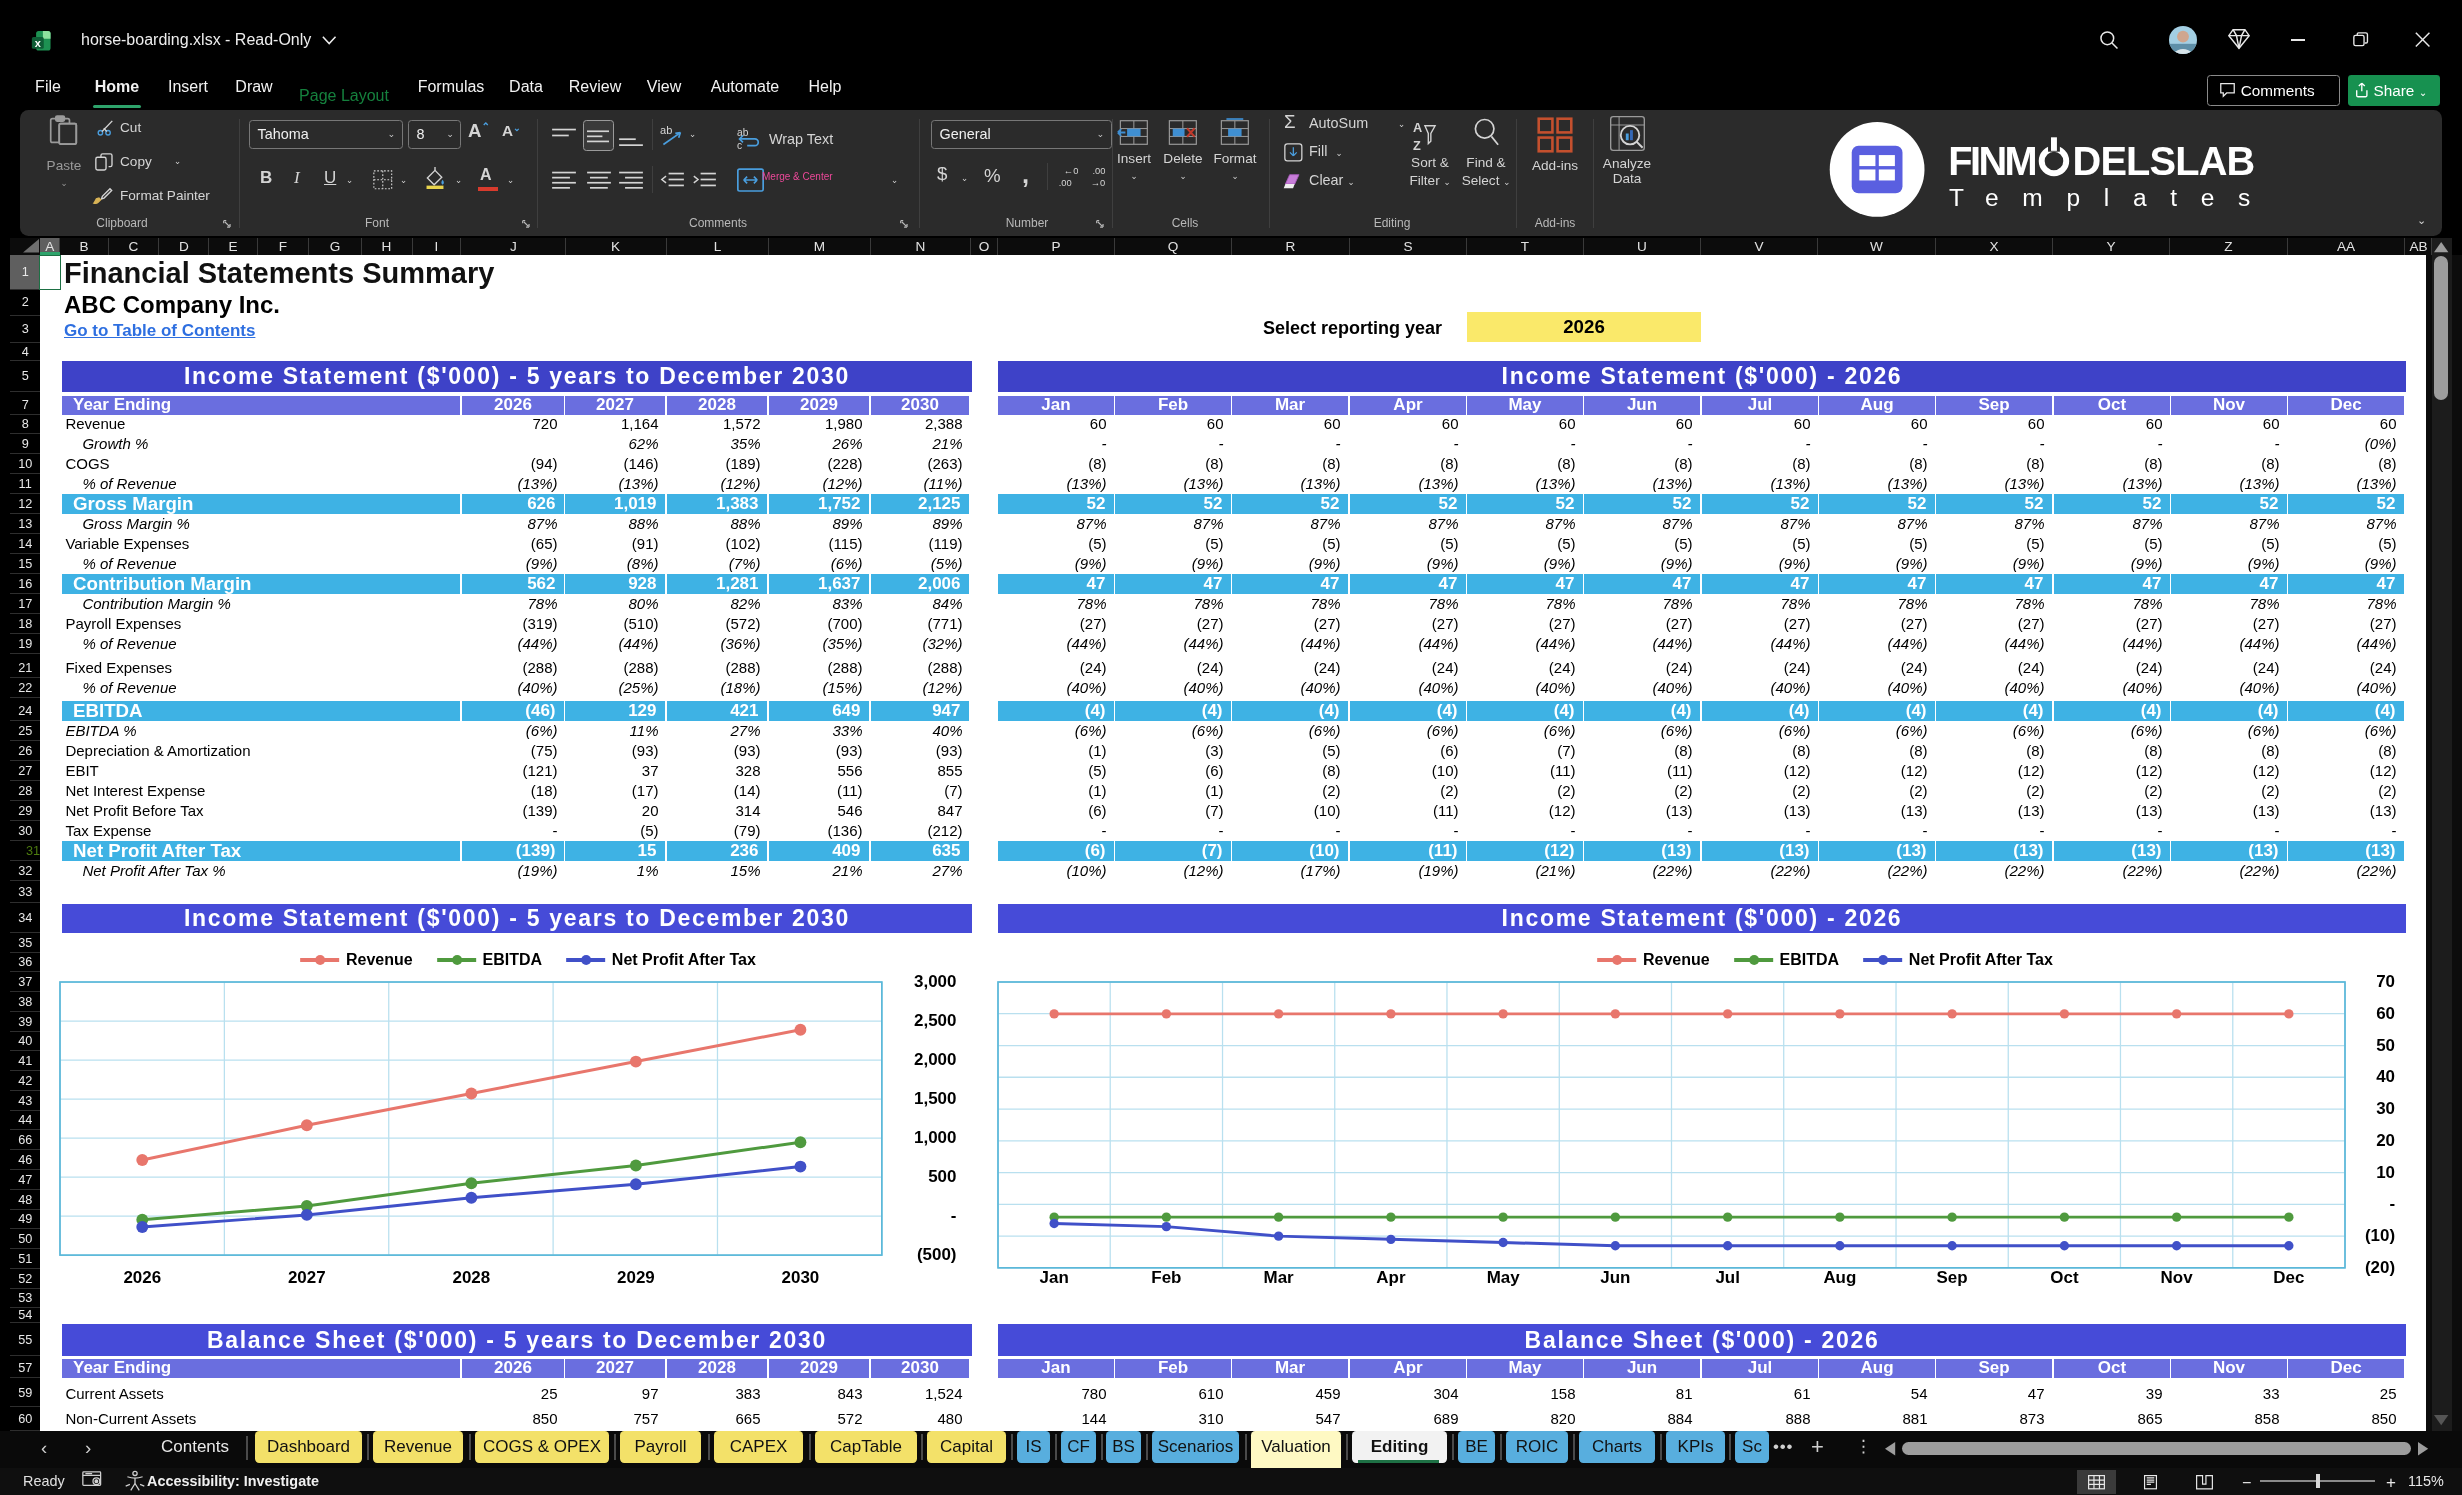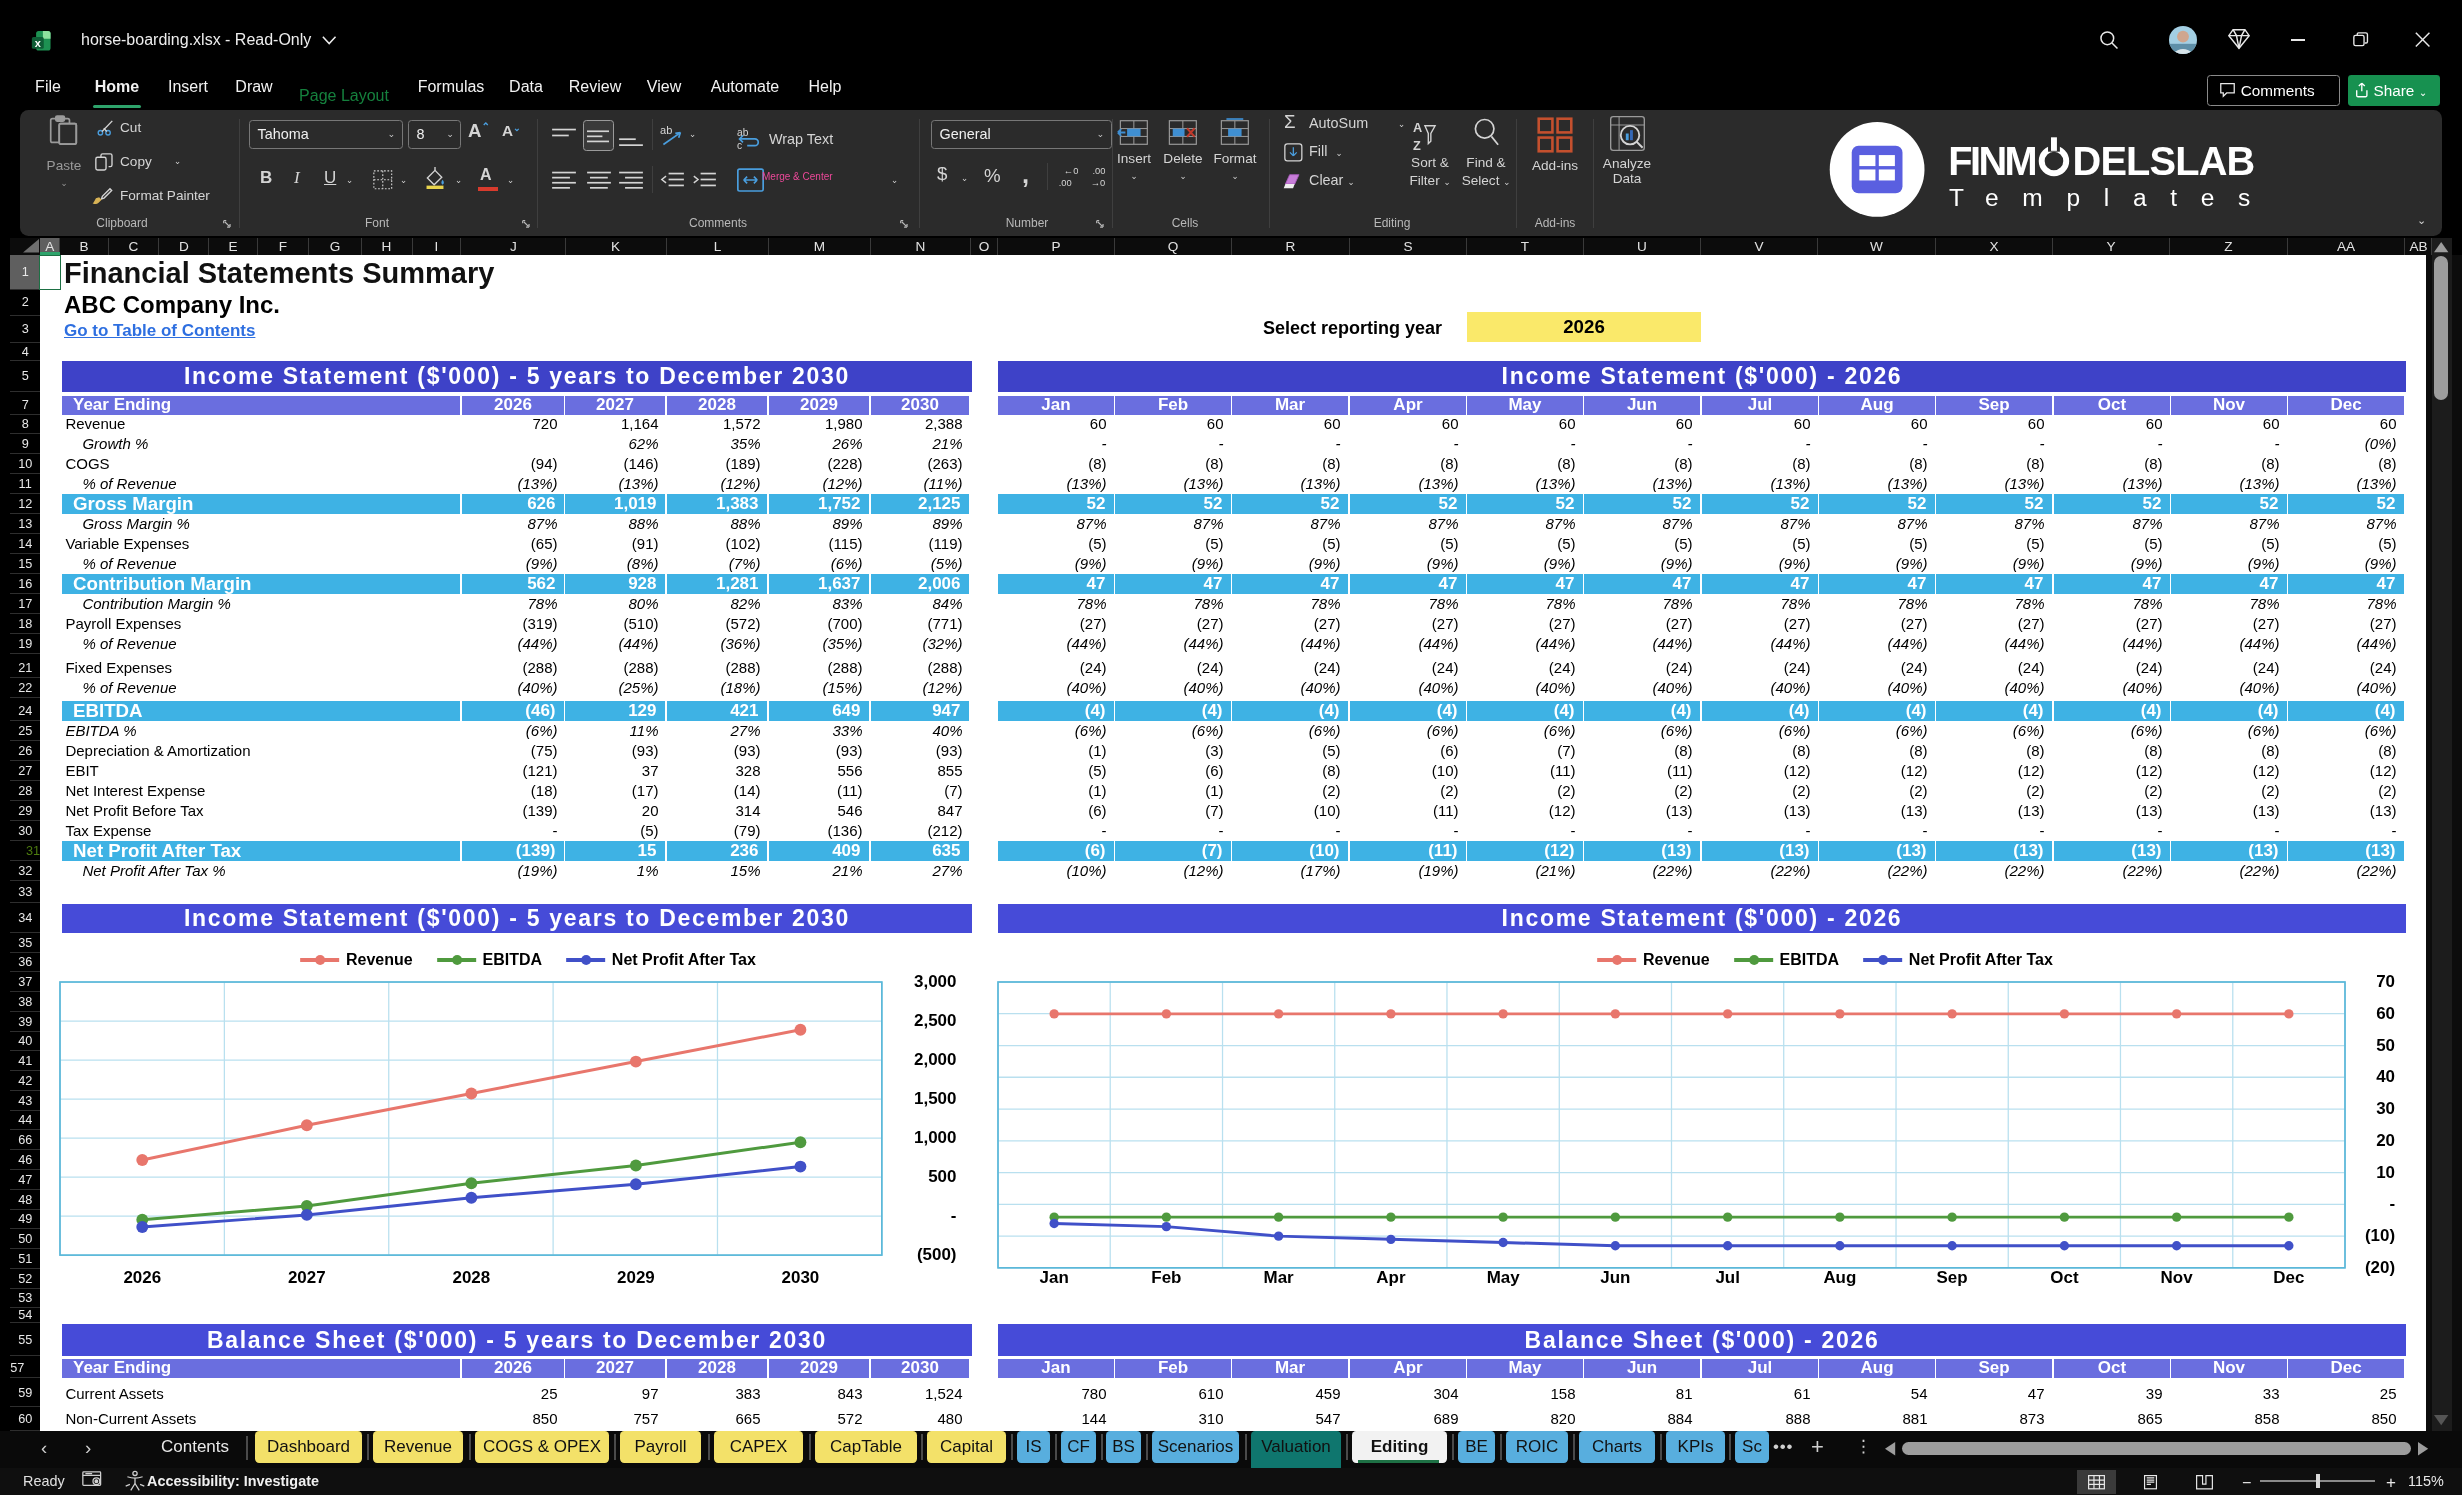--- a/index.html
+++ b/index.html
@@ -397,21 +397,21 @@
 <div class="a" style="left:10.2px;top:1150px;width:30px;height:20px;border-bottom:0.8px solid #2e2e2e;color:#e8e8e8;font-size:12.7px;text-align:center;line-height:20px">46</div>
 <div class="a" style="left:10.2px;top:1170px;width:30px;height:20px;border-bottom:0.8px solid #2e2e2e;color:#e8e8e8;font-size:12.7px;text-align:center;line-height:20px">47</div>
 <div class="a" style="left:10.2px;top:1190px;width:30px;height:20px;border-bottom:0.8px solid #2e2e2e;color:#e8e8e8;font-size:12.7px;text-align:center;line-height:20px">48</div>
 <div class="a" style="left:10.2px;top:1209px;width:30px;height:20px;border-bottom:0.8px solid #2e2e2e;color:#e8e8e8;font-size:12.7px;text-align:center;line-height:20px">49</div>
 <div class="a" style="left:10.2px;top:1229px;width:30px;height:20px;border-bottom:0.8px solid #2e2e2e;color:#e8e8e8;font-size:12.7px;text-align:center;line-height:20px">50</div>
 <div class="a" style="left:10.2px;top:1249px;width:30px;height:20px;border-bottom:0.8px solid #2e2e2e;color:#e8e8e8;font-size:12.7px;text-align:center;line-height:20px">51</div>
 <div class="a" style="left:10.2px;top:1269px;width:30px;height:20px;border-bottom:0.8px solid #2e2e2e;color:#e8e8e8;font-size:12.7px;text-align:center;line-height:20px">52</div>
 <div class="a" style="left:10.2px;top:1288px;width:30px;height:20px;border-bottom:0.8px solid #2e2e2e;color:#e8e8e8;font-size:12.7px;text-align:center;line-height:20px">53</div>
 <div class="a" style="left:10.2px;top:1308px;width:30px;height:15.4px;border-bottom:0.8px solid #2e2e2e;color:#e8e8e8;font-size:12.7px;text-align:center;line-height:15.4px">54</div>
 <div class="a" style="left:10.2px;top:1324px;width:30px;height:32px;border-bottom:0.8px solid #2e2e2e;color:#e8e8e8;font-size:12.7px;text-align:center;line-height:32px">55</div>
-<div class="a" style="left:10.2px;top:1359px;width:30px;height:18.7px;border-bottom:0.8px solid #2e2e2e;color:#e8e8e8;font-size:12.7px;text-align:left;line-height:18.7px">57</div>
+<div class="a" style="left:10.2px;top:1359px;width:30px;height:18.7px;border-bottom:0.8px solid #2e2e2e;color:#e8e8e8;font-size:12.7px;text-align:center;line-height:18.7px">57</div>
 <div class="a" style="left:10.2px;top:1381px;width:30px;height:25.5px;border-bottom:0.8px solid #2e2e2e;color:#e8e8e8;font-size:12.7px;text-align:center;line-height:25.5px">59</div>
 <div class="a" style="left:10.2px;top:1407px;width:30px;height:24px;border-bottom:0.8px solid #2e2e2e;color:#e8e8e8;font-size:12.7px;text-align:center;line-height:24px">60</div>
 <div class="a" style="left:39px;top:255px;width:22px;height:35px;border:1.7px solid #1d7044"></div>
 <div class="a" style="left:64px;top:257px;font-size:29px;font-weight:bold;color:#111">Financial Statements Summary</div>
 <div class="a" style="left:64px;top:291px;font-size:24px;font-weight:bold;color:#000">ABC Company Inc.</div>
 <div class="a" style="left:64px;top:321px;font-size:17px;font-weight:bold;color:#2e6fe0;text-decoration:underline">Go to Table of Contents</div>
 <div class="a" style="left:1263px;top:318px;font-size:18px;font-weight:bold;color:#000">Select reporting year</div>
 <div class="a" style="left:1467px;top:312px;width:234px;height:30px;background:#fae96a;font-size:18.7px;font-weight:bold;color:#000;text-align:center;line-height:30px">2026</div>
 <div class="a" style="left:62px;top:361px;width:910px;height:31px;background:#3e42c8;color:#fff;font-weight:bold;font-size:23px;letter-spacing:1.7px;text-align:center;line-height:31px">Income Statement ($'000) - 5 years to December 2030</div>
 <div class="a" style="left:998px;top:361px;width:1408px;height:31px;background:#3e42c8;color:#fff;font-weight:bold;font-size:23px;letter-spacing:1.7px;text-align:center;line-height:31px">Income Statement ($'000) - 2026</div>
@@ -1074,21 +1074,21 @@
 <div class="a" style="left:927px;top:1431px;width:79px;height:32px;background:#f3e169;border-radius:4.2px;font-size:17px;font-weight:normal;color:#111;text-align:center;line-height:31px;overflow:hidden">Capital</div>
 <div class="a" style="left:921px;top:1434px;width:1.7px;height:25.5px;background:#4a4a4a"></div>
 <div class="a" style="left:1017px;top:1431px;width:33px;height:32px;background:#58aede;border-radius:4.2px;font-size:17px;font-weight:normal;color:#111;text-align:center;line-height:31px;overflow:hidden">IS</div>
 <div class="a" style="left:1011px;top:1434px;width:1.7px;height:25.5px;background:#4a4a4a"></div>
 <div class="a" style="left:1061px;top:1431px;width:35px;height:32px;background:#58aede;border-radius:4.2px;font-size:17px;font-weight:normal;color:#111;text-align:center;line-height:31px;overflow:hidden">CF</div>
 <div class="a" style="left:1055px;top:1434px;width:1.7px;height:25.5px;background:#4a4a4a"></div>
 <div class="a" style="left:1106px;top:1431px;width:35px;height:32px;background:#58aede;border-radius:4.2px;font-size:17px;font-weight:normal;color:#111;text-align:center;line-height:31px;overflow:hidden">BS</div>
 <div class="a" style="left:1101px;top:1434px;width:1.7px;height:25.5px;background:#4a4a4a"></div>
 <div class="a" style="left:1152px;top:1431px;width:87px;height:32px;background:#58aede;border-radius:4.2px;font-size:17px;font-weight:normal;color:#111;text-align:center;line-height:31px;overflow:hidden">Scenarios</div>
 <div class="a" style="left:1146px;top:1434px;width:1.7px;height:25.5px;background:#4a4a4a"></div>
-<div class="a" style="left:1251px;top:1431px;width:90px;height:45px;background:#0f766e;border-radius:4.2px;font-size:17px;font-weight:normal;color:#111;text-align:center;line-height:31px;overflow:hidden">Valuation</div>
+<div class="a" style="left:1251px;top:1431px;width:90px;height:45px;background:#fef9c3;border-radius:4.2px;font-size:17px;font-weight:normal;color:#111;text-align:center;line-height:31px;overflow:hidden">Valuation</div>
 <div class="a" style="left:1245px;top:1434px;width:1.7px;height:25.5px;background:#4a4a4a"></div>
 <div class="a" style="left:1352px;top:1431px;width:95px;height:32px;background:#f2f2f2;border-radius:4.2px;font-size:17px;font-weight:bold;color:#111;text-align:center;line-height:31px;overflow:hidden">Editing</div>
 <div class="a" style="left:1358px;top:1460px;width:81px;height:2.5px;background:#1e7145"></div>
 <div class="a" style="left:1346px;top:1434px;width:1.7px;height:25.5px;background:#4a4a4a"></div>
 <div class="a" style="left:1458px;top:1431px;width:37px;height:32px;background:#58aede;border-radius:4.2px;font-size:17px;font-weight:normal;color:#111;text-align:center;line-height:31px;overflow:hidden">BE</div>
 <div class="a" style="left:1452px;top:1434px;width:1.7px;height:25.5px;background:#4a4a4a"></div>
 <div class="a" style="left:1506px;top:1431px;width:62px;height:32px;background:#58aede;border-radius:4.2px;font-size:17px;font-weight:normal;color:#111;text-align:center;line-height:31px;overflow:hidden">ROIC</div>
 <div class="a" style="left:1500px;top:1434px;width:1.7px;height:25.5px;background:#4a4a4a"></div>
 <div class="a" style="left:1579px;top:1431px;width:76px;height:32px;background:#58aede;border-radius:4.2px;font-size:17px;font-weight:normal;color:#111;text-align:center;line-height:31px;overflow:hidden">Charts</div>
 <div class="a" style="left:1573px;top:1434px;width:1.7px;height:25.5px;background:#4a4a4a"></div>

